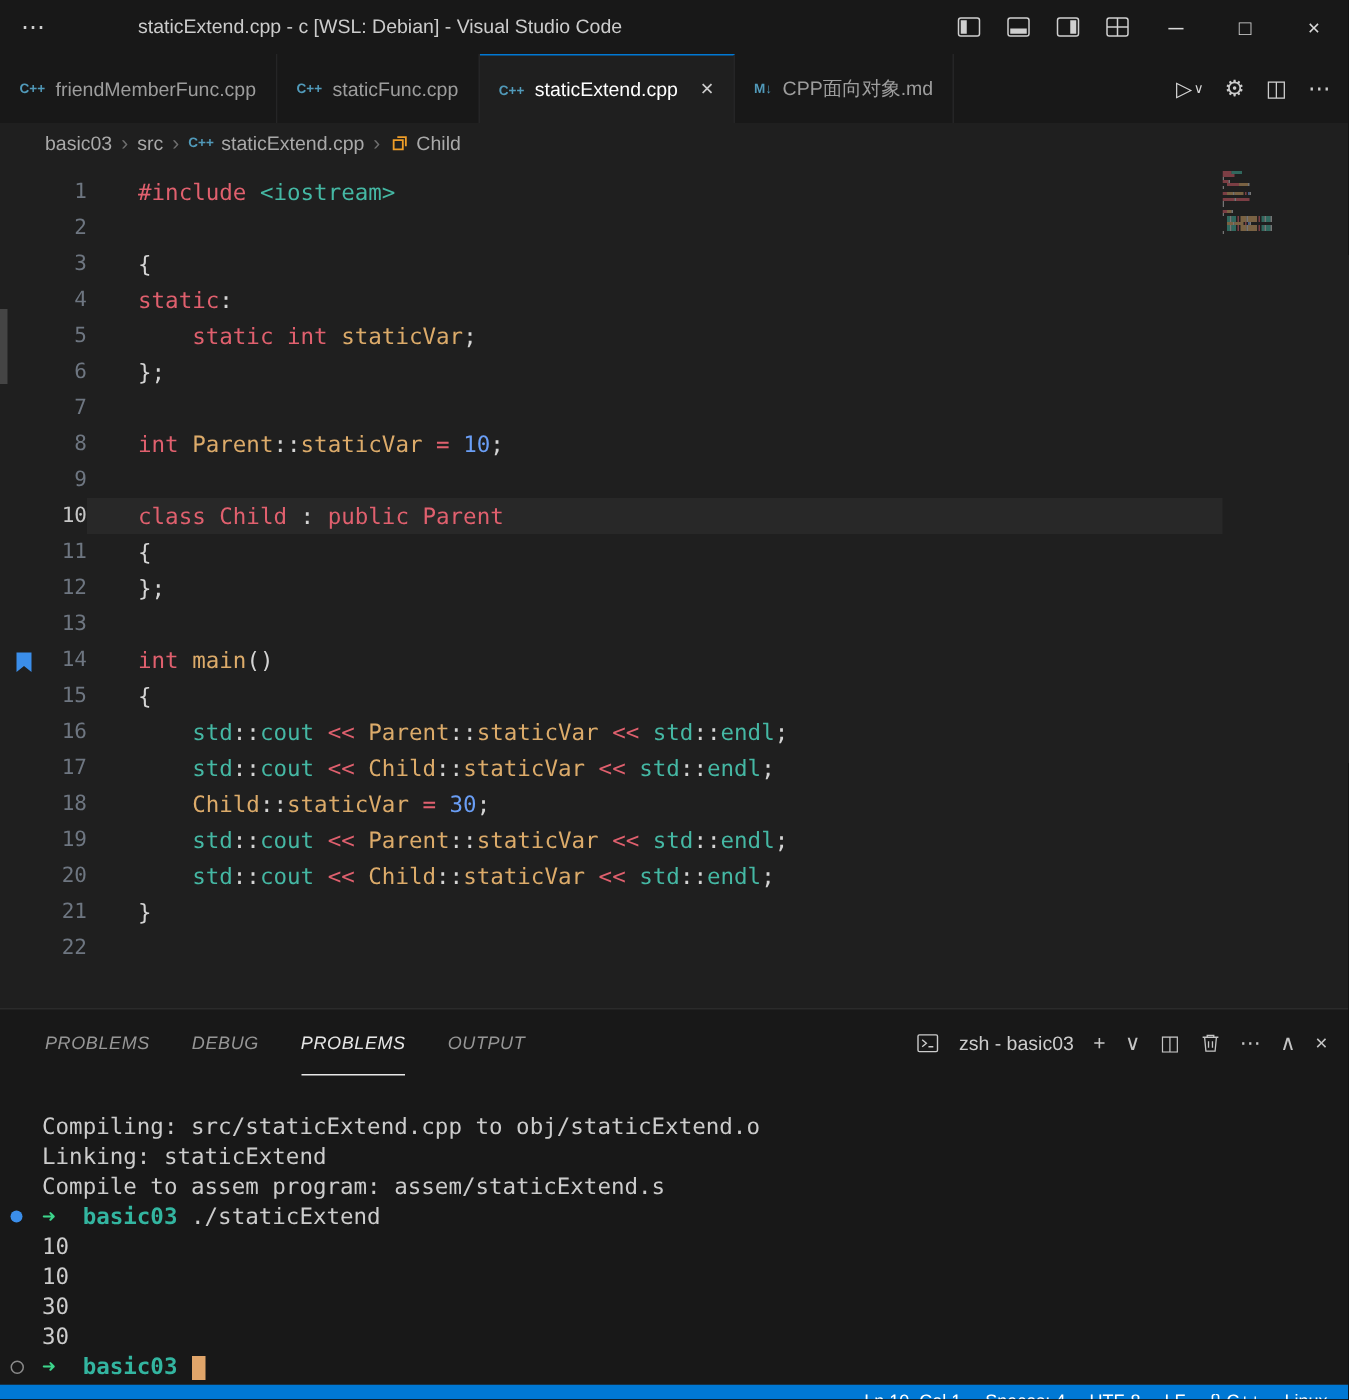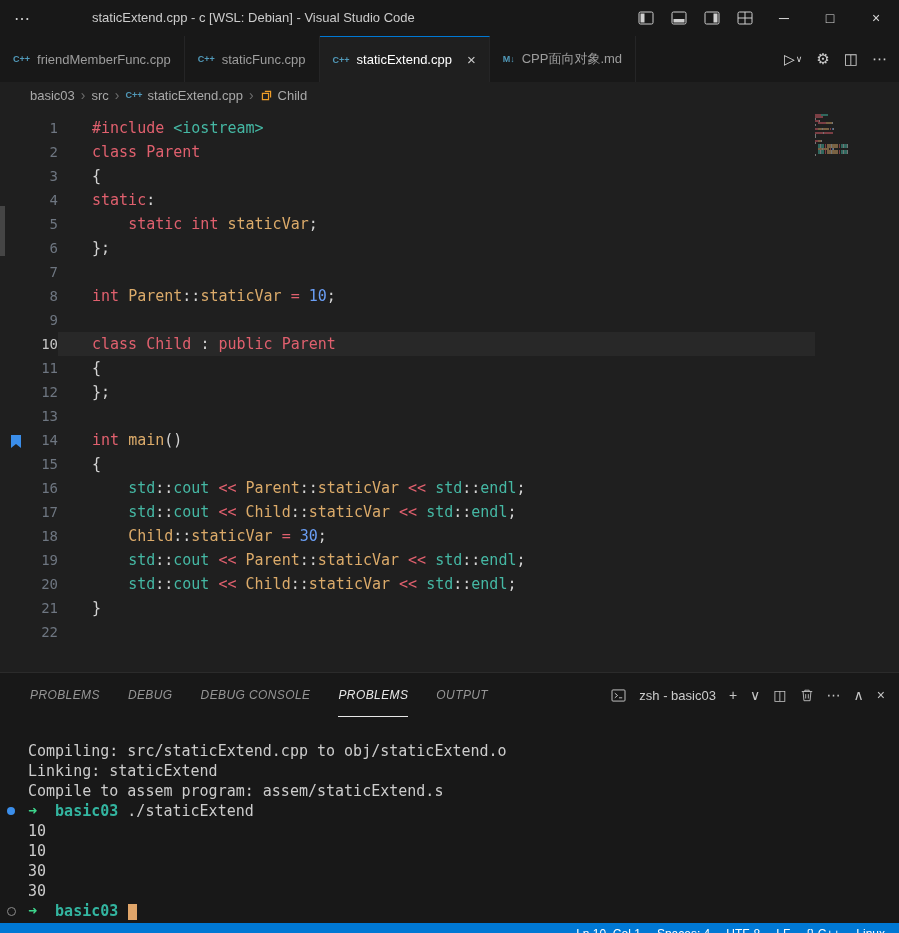--- a/index.html
+++ b/index.html
@@ -173,21 +173,20 @@
     </div>
 
   <div class="editor">
     <div id="code-lines">
         <div class="row">
           <span class="gutter">1</span>
           <span class="code"><span style="color: rgb(224, 96, 110);">#include </span><span style="color: rgb(69, 184, 164);">&lt;iostream&gt;</span></span>
         </div>
         <div class="row">
           <span class="gutter">2</span>
-          <span class="code"><span style="color: rgb(224, 96, 110);">class Parent</span></span>
         </div>
         <div class="row">
           <span class="gutter">3</span>
           <span class="code"><span style="color: rgb(212, 212, 212);">{</span></span>
         </div>
         <div class="row">
           <span class="gutter">4</span>
           <span class="code"><span style="color: rgb(224, 96, 110);">static</span><span style="color: rgb(212, 212, 212);">:</span></span>
         </div>
         <div class="row">
@@ -290,21 +289,20 @@
         <div class="mm-row"><span class="mm-seg" style="width: 1px; background: rgb(212, 212, 212);"></span></div>
         <div class="mm-row"></div>
       </div>
   </div>
 
   <div class="panel">
     <div class="panel-head">
       <div class="panel-tabs">
           <span class="ptab">PROBLEMS</span>
           <span class="ptab">DEBUG</span>
-          <span class="ptab">DEBUG CONSOLE</span>
           <span class="ptab active">PROBLEMS</span>
           <span class="ptab">OUTPUT</span>
         </div>
       <div class="panel-right">
         <span class="p-ico">
           <svg width="15" height="13" viewBox="0 0 16 14">
               <rect x="1" y="1" width="14" height="12" rx="1" fill="none" stroke="#cccccc"></rect>
               <path d="M4 4.5l3 2.5-3 2.5" fill="none" stroke="#cccccc"></path>
               <path d="M8.5 9.5H12" stroke="#cccccc"></path>
             </svg>

